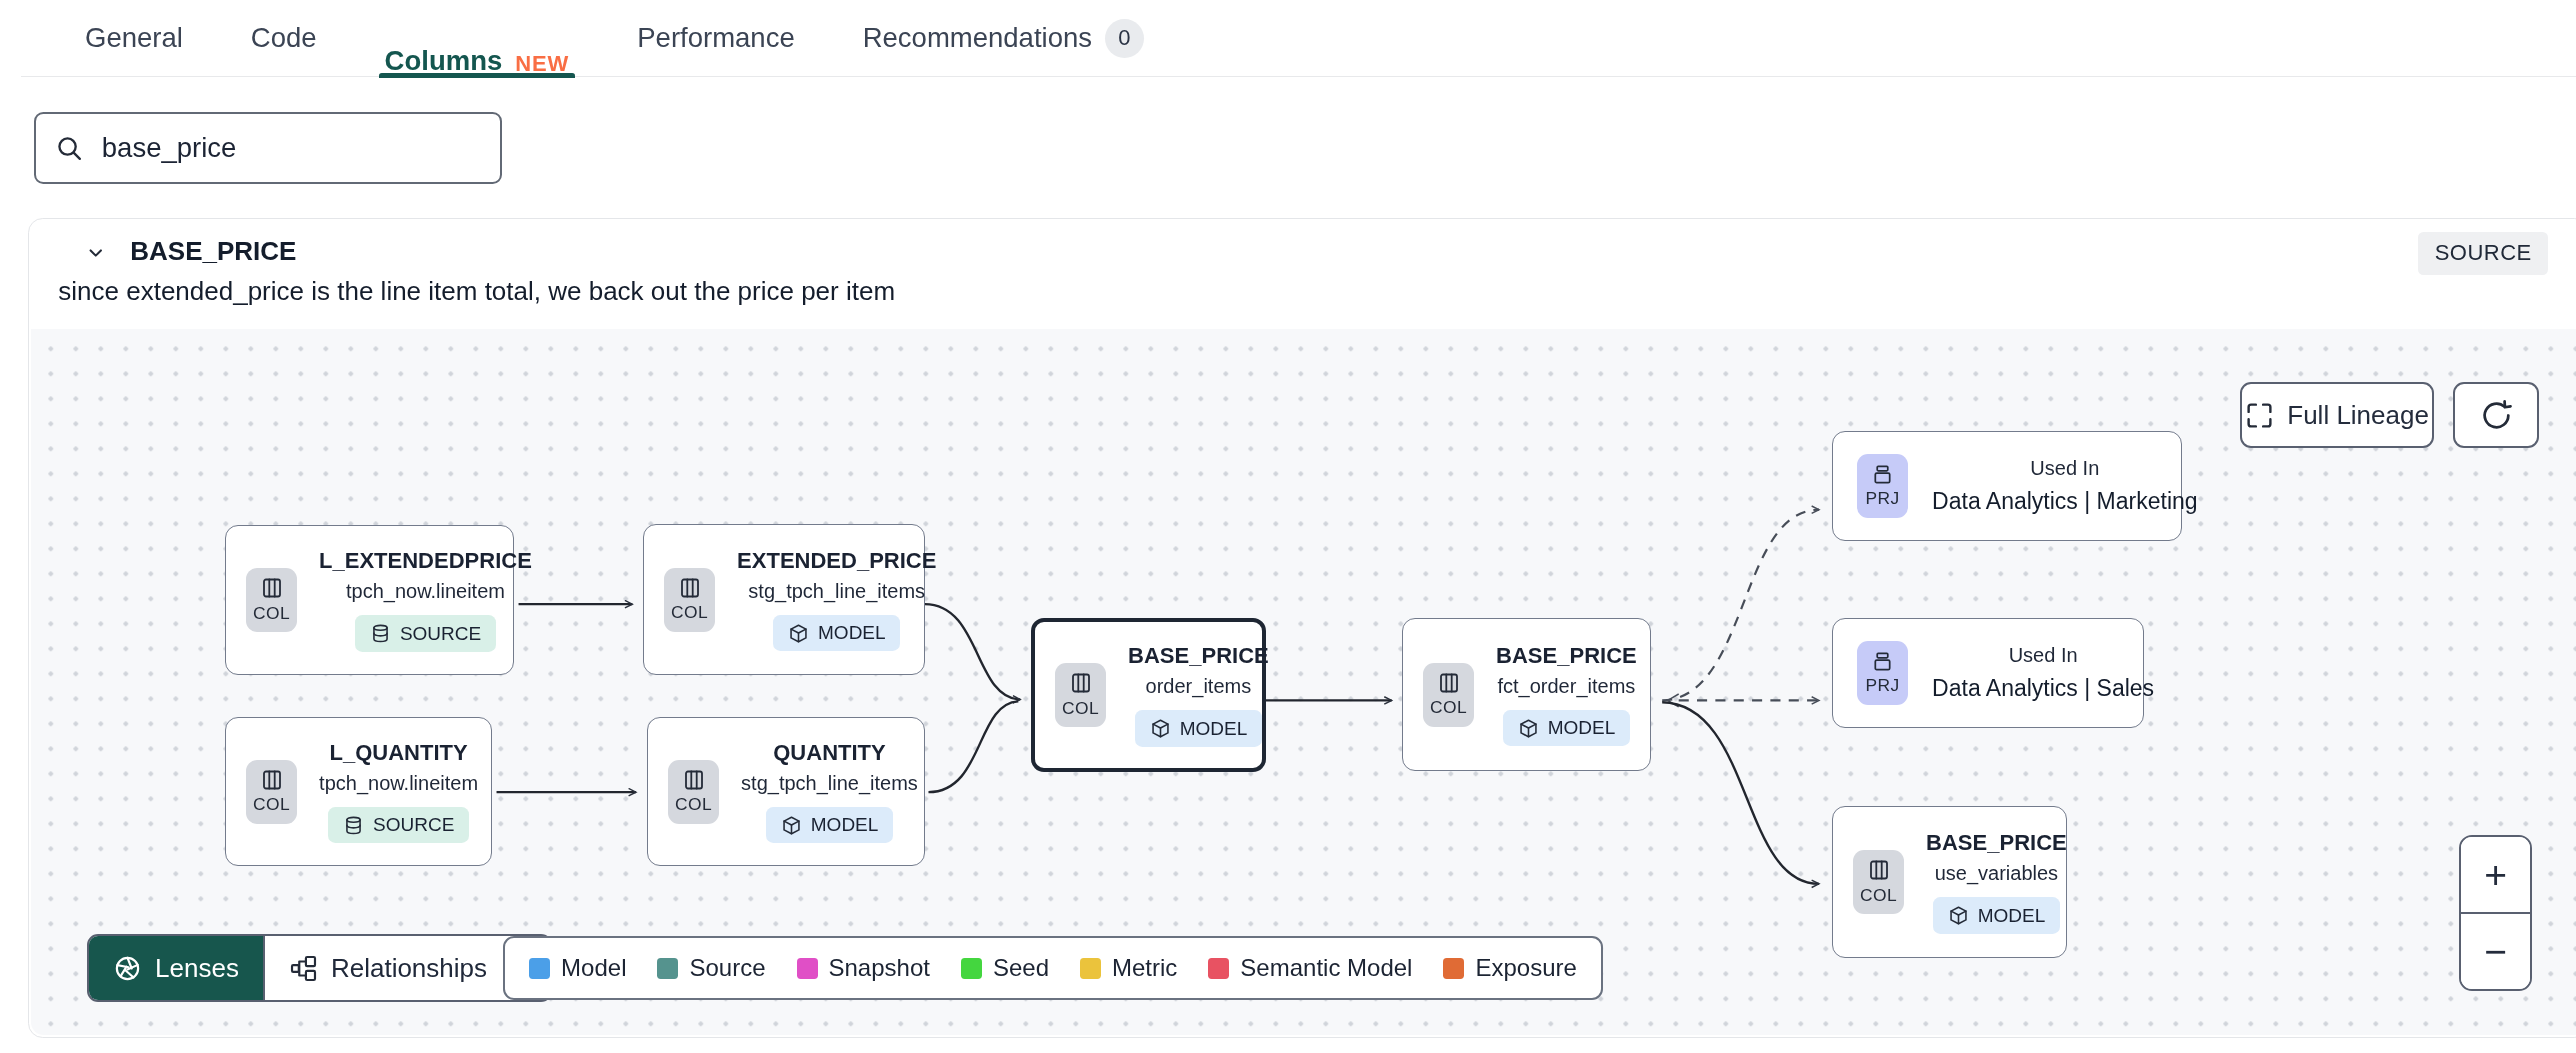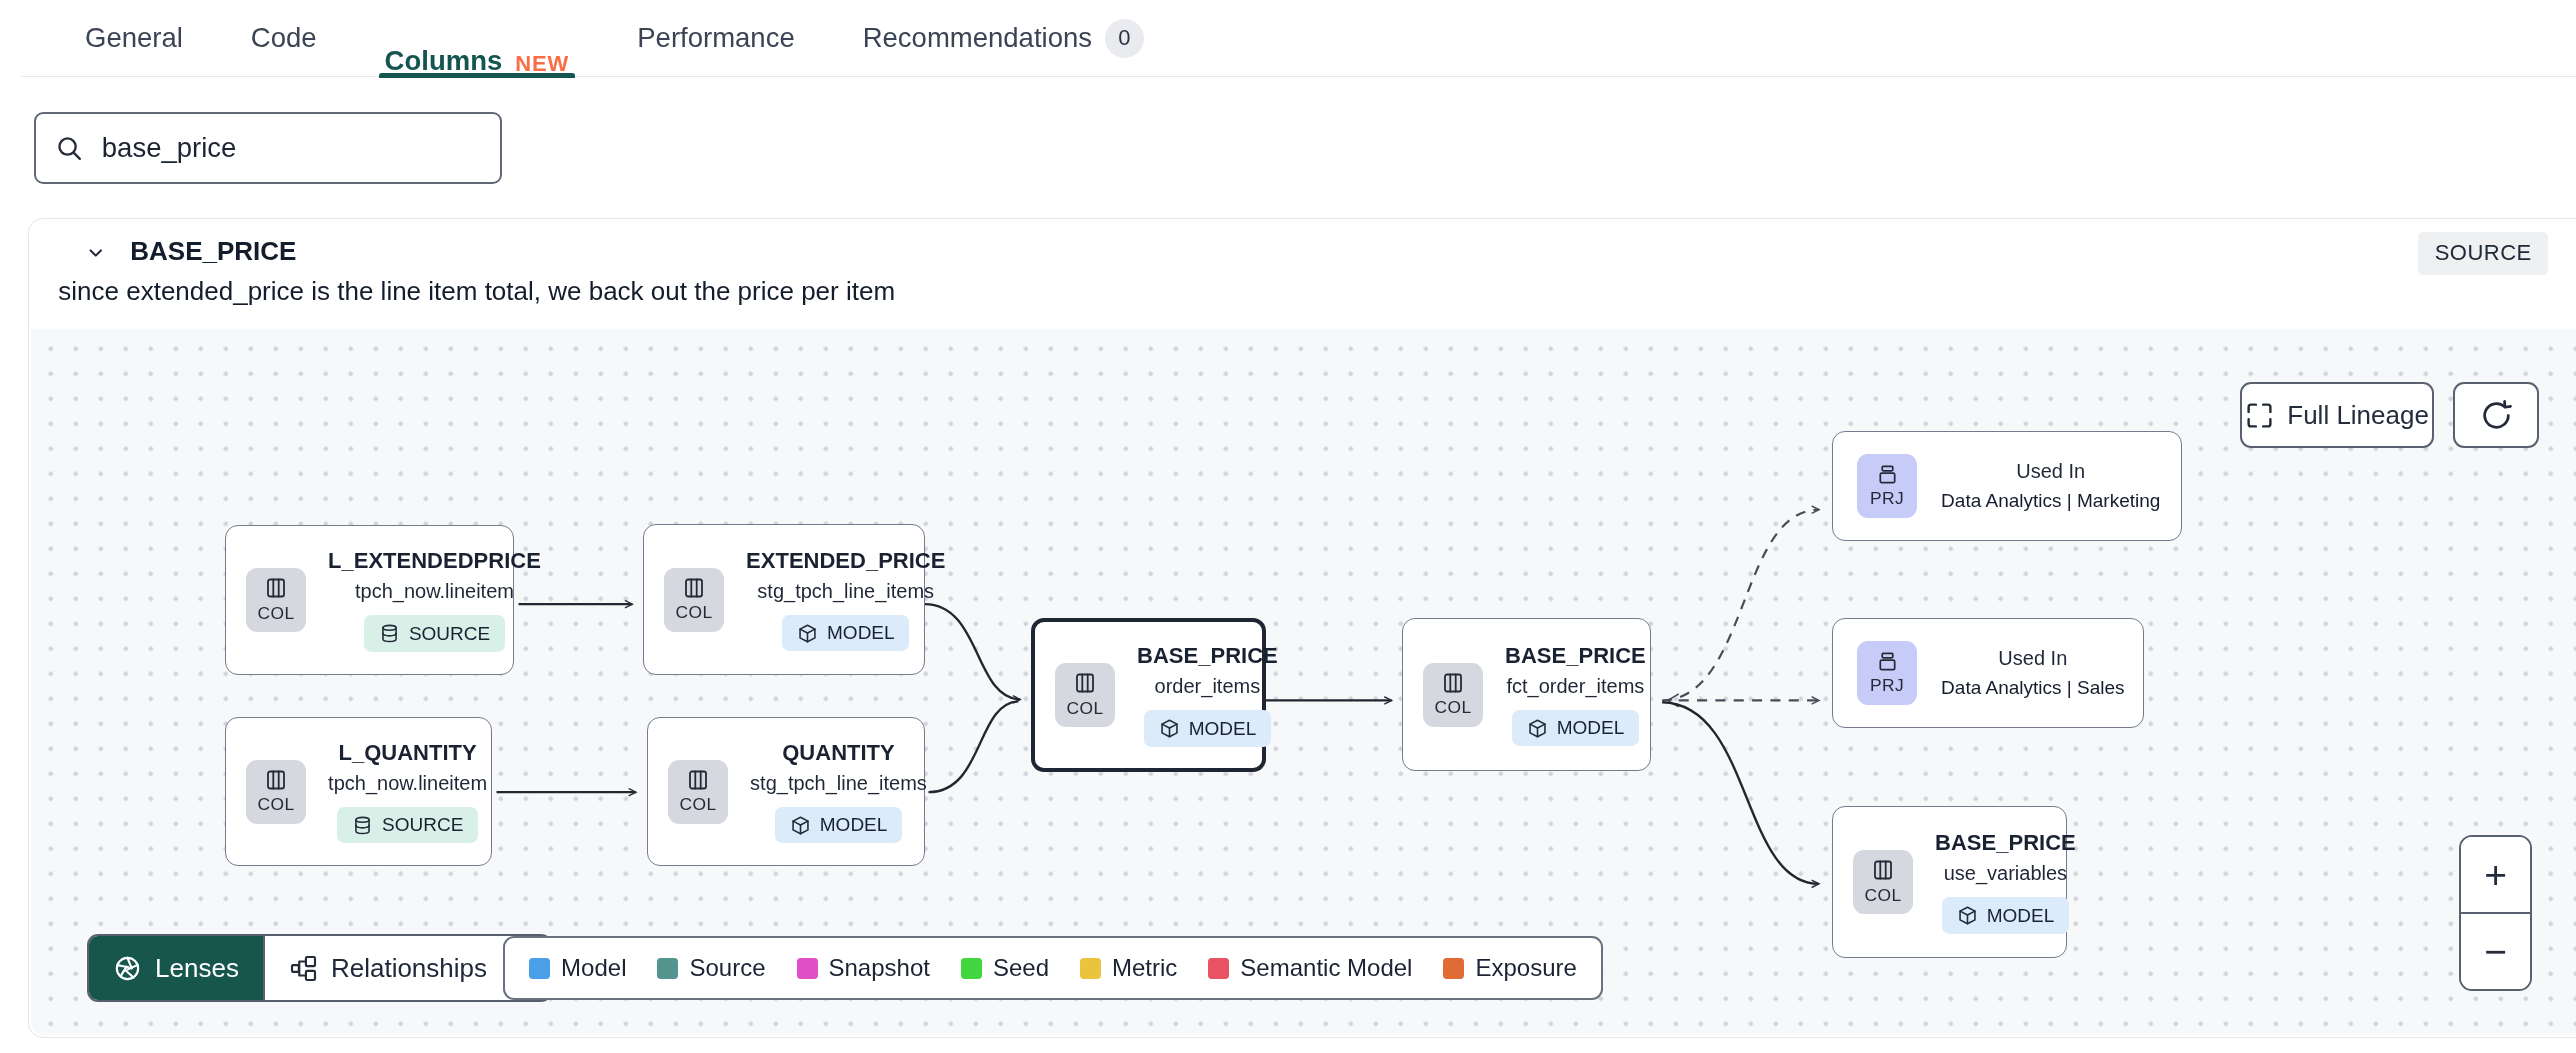--- a/index.html
+++ b/index.html
@@ -30,32 +30,32 @@
   
   .canvas { position:absolute; left:1.8px; right:1.8px; top:110px; bottom:1.8px; border-radius:0 0 13px 13px; overflow:hidden;
     background-color:#f7f8fa;
     background-image:radial-gradient(circle, #d0d4da 2px, transparent 2.4px);
     background-size:25px 25px; background-position:7.3px 7.3px; }
   svg.edges { position:absolute; left:0; top:0; pointer-events:none; }
 
   
   .node { position:absolute; background:#fff; border:1.8px solid #737b8c; border-radius:13px; display:flex; align-items:center; padding:0 18.3px 0 20px; gap:22px; cursor:pointer; }
   .node.sel { border:4.6px solid #1e2633; }
-  .chip { flex:0 0 auto; width:60px; height:64px; border-radius:11px; display:flex; flex-direction:column; align-items:center; justify-content:center; gap:2.8px; color:#242b38; }
+  .chip { flex:0 0 auto; width:51px; height:64px; border-radius:11px; display:flex; flex-direction:column; align-items:center; justify-content:center; gap:2.8px; color:#242b38; }
   .chip .chip-label { font-size:17.4px; font-weight:500; letter-spacing:0.5px; }
   .chip.col { background:#d5d8de; }
   .chip.prj { background:#c6cbf8; }
   .ntext { display:flex; flex-direction:column; align-items:center; }
   .ntitle { font-size:22px; font-weight:600; color:#1a2232; white-space:nowrap; }
   .nsub { font-size:20px; color:#1f2737; margin-top:6.4px; white-space:nowrap; }
   .nbadge { margin-top:12px; display:inline-flex; align-items:center; gap:9.2px; font-size:19px; font-weight:500; color:#1a2232; padding:7.3px 14.7px; border-radius:7.3px; }
   .nbadge.source { background:#d9f0e8; }
   .nbadge.model { background:#dcebfa; }
   .eyebrow { font-size:20px; color:#1f2737; }
-  .ename { font-size:19px; font-weight:500; color:#141d2c; margin-top:7.3px; white-space:nowrap; }
+  .ename { font-size:23px; font-weight:500; color:#141d2c; margin-top:7.3px; white-space:nowrap; }
 
   
   .btn { background:#fff; border:2.3px solid #596070; border-radius:11px; display:flex; align-items:center; justify-content:center; color:#242c3c; cursor:pointer; }
   .full-lineage { position:absolute; left:2209px; top:53px; width:194px; height:66px; gap:13px; font-size:26px; }
   .refresh { position:absolute; left:2422px; top:53px; width:86px; height:66px; }
   .zoomctl { position:absolute; left:2428px; top:506px; width:73px; height:156px; background:#fff; border:2.3px solid #596070; border-radius:13px; display:flex; flex-direction:column; overflow:hidden; }
   .zoomctl .zbtn { flex:1; display:flex; align-items:center; justify-content:center; font-size:39px; color:#242c3c; cursor:pointer; background:#fff; border:none; font-family:inherit; }
   .zoomctl .zbtn:first-child { border-bottom:2.3px solid #596070; }
 
   .lens-group { position:absolute; left:56px; top:605px; height:68px; display:flex; border:2.3px solid #596070; border-radius:11px; overflow:hidden; background:#fff; }

